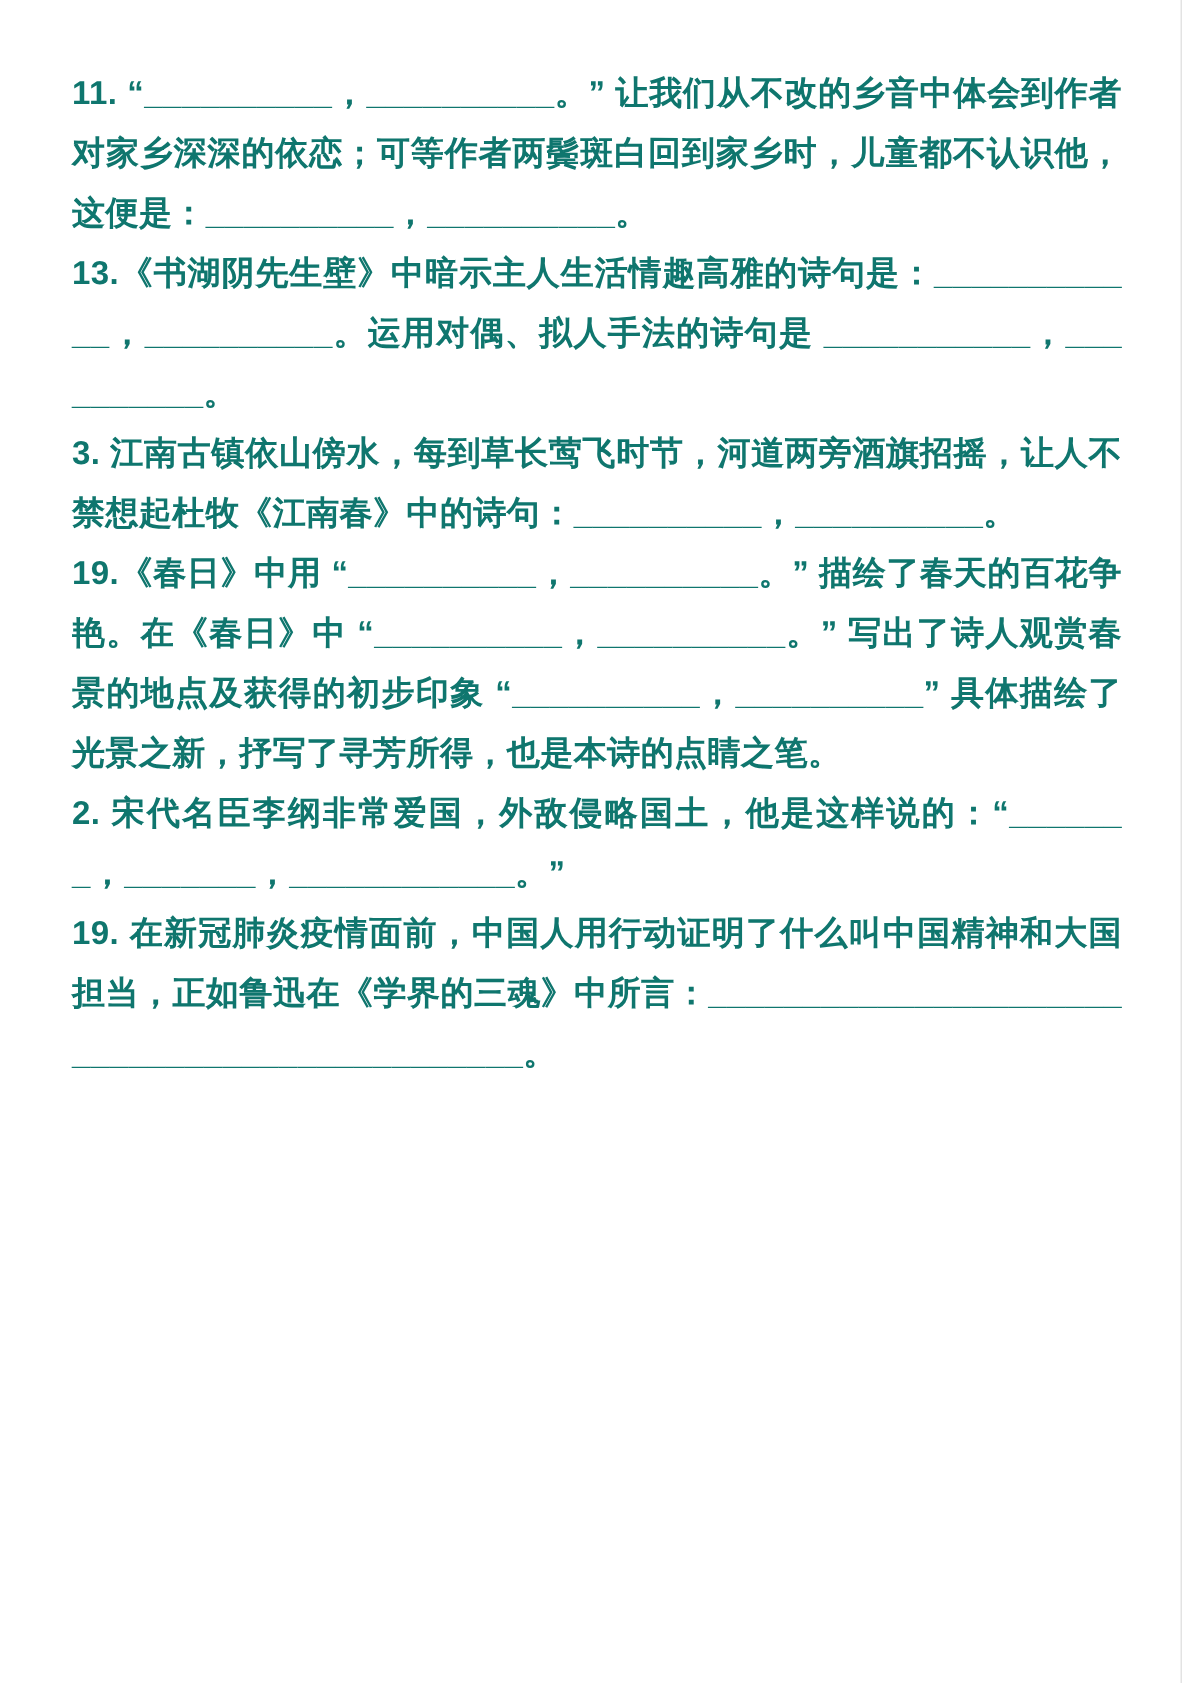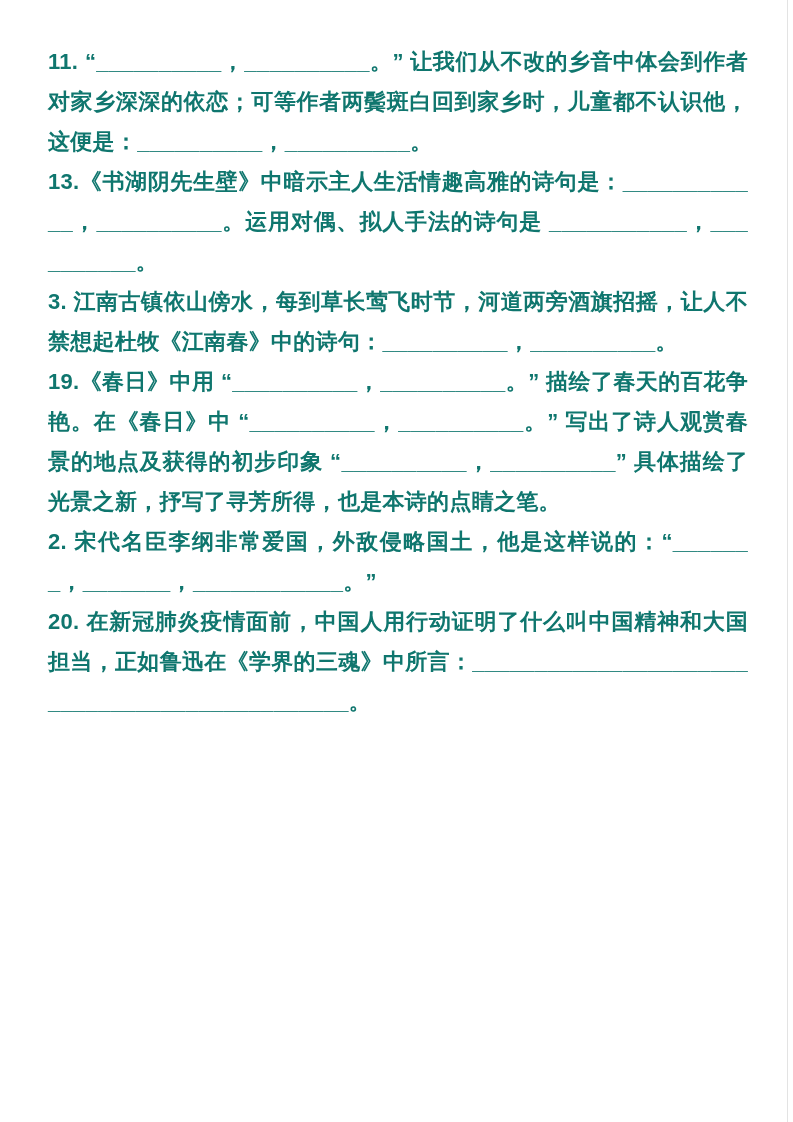--- a/index.html
+++ b/index.html
@@ -44,16 +44,16 @@
 </head>
 <body>
 
 <div class="page">
   <div class="content">
     <p class="para">11. “__________，__________。” 让我们从不改的乡音中体会到作者对家乡深深的依恋；可等作者两鬓斑白回到家乡时，儿童都不认识他，这便是：__________，__________。</p>
     <p class="para">13.《书湖阴先生壁》中暗示主人生活情趣高雅的诗句是：____________，__________。运用对偶、拟人手法的诗句是 ___________，__________。</p>
     <p class="para">3. 江南古镇依山傍水，每到草长莺飞时节，河道两旁酒旗招摇，让人不禁想起杜牧《江南春》中的诗句：__________，__________。</p>
     <p class="para">19.《春日》中用 “__________，__________。” 描绘了春天的百花争艳。在《春日》中 “__________，__________。” 写出了诗人观赏春景的地点及获得的初步印象 “__________，__________” 具体描绘了光景之新，抒写了寻芳所得，也是本诗的点睛之笔。</p>
     <p class="para">2. 宋代名臣李纲非常爱国，外敌侵略国土，他是这样说的：“_______，_______，____________。”</p>
-    <p class="para">20. 在新冠肺炎疫情面前，中国人用行动证明了什么叫中国精神和大国担当，正如鲁迅在《学界的三魂》中所言：______________________________________________。</p>
+    <p class="para">19. 在新冠肺炎疫情面前，中国人用行动证明了什么叫中国精神和大国担当，正如鲁迅在《学界的三魂》中所言：______________________________________________。</p>
   </div>
   <div class="scan-edge"></div>
 </div>
 
 </body></html>

